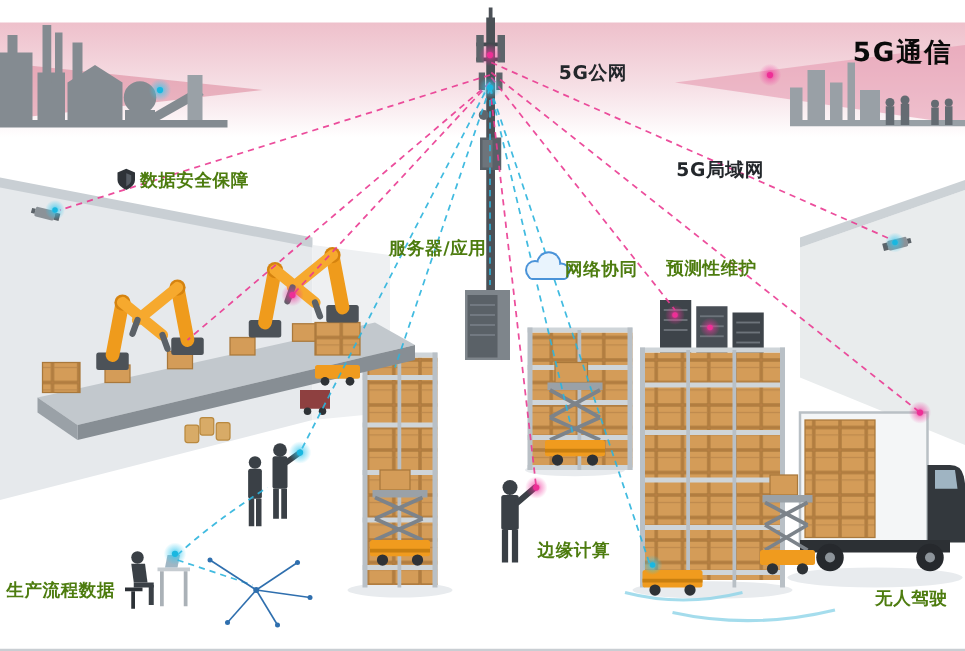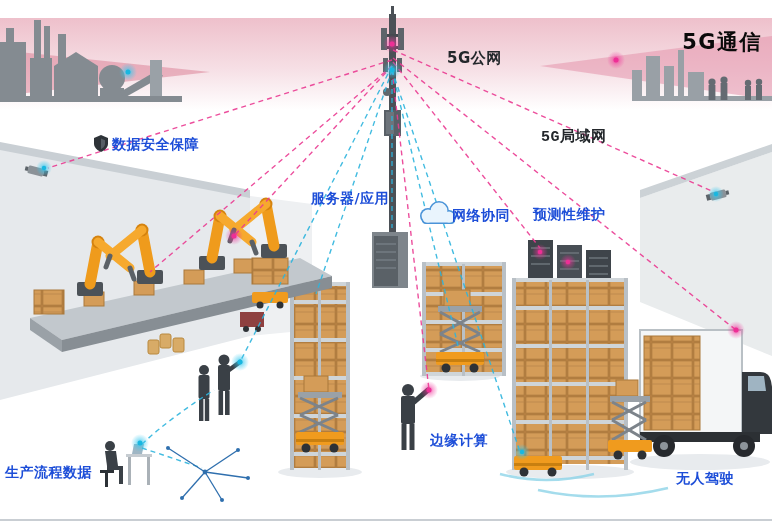--- a/index.html
+++ b/index.html
@@ -1,20 +1,20 @@
 <!DOCTYPE html>
 <html><head>
 <meta charset="utf-8">
 <style>
   * { margin:0; padding:0; box-sizing:border-box; }
   html,body { background:#ffffff; }
   body { font-family:"DejaVu Sans","Liberation Sans",sans-serif; }
   .canvas { position:relative; width:772px; height:521px; background:#ffffff; overflow:hidden; border-bottom:2px solid #c9ced3; }
   .scene { position:absolute; left:0; top:0; }
-  .lbl { position:absolute; color:#1d4ed8; font-size:14px; font-weight:700; white-space:nowrap; letter-spacing:.5px; }
+  .lbl { position:absolute; color:#4d7c0f; font-size:14px; font-weight:700; white-space:nowrap; letter-spacing:.5px; }
   .lbl.net { font-size:15px; font-weight:600; color:#23272b; }
   .title { position:absolute; top:28px; right:10px; font-size:21px; font-weight:800; color:#0a0a0a; letter-spacing:1.5px; }
 </style>
 </head>
 <body>
 
 <div class="canvas">
 
 <svg class="scene" width="772" height="521" viewBox="0 0 772 521">
   <defs>
@@ -441,21 +441,21 @@
       <circle cx="140" cy="443" r="9" fill="url(#glowCyan)"></circle>
           <circle cx="140" cy="443" r="2.5" fill="#19b7e0"></circle>
       <circle cx="522" cy="452" r="8" fill="url(#glowCyan)"></circle>
           <circle cx="522" cy="452" r="2.2" fill="#19b7e0"></circle>
     </g>
   </g>
 </svg>
 
   <div class="title">5G通信</div>
   <div class="lbl net" style="left:447px; top:49px;">5G公网</div>
-  <div class="lbl net" style="left:541px; top:127px;font-family:Liberation Mono, monospace;">5G局域网</div>
+  <div class="lbl net" style="left:541px; top:127px;">5G局域网</div>
   <div class="lbl" style="left:112px; top:136px;">数据安全保障</div>
   <div class="lbl" style="left:311px; top:190px;">服务器/应用</div>
   <div class="lbl" style="left:452px; top:207px;">网络协同</div>
   <div class="lbl" style="left:533px; top:206px;">预测性维护</div>
   <div class="lbl" style="left:5px; top:464px;">生产流程数据</div>
   <div class="lbl" style="left:430px; top:432px;">边缘计算</div>
-  <div class="lbl" style="left:676px; top:470px;">无人驾驶</div>
+  <div class="lbl" style="left:700px; top:470px;">无人驾驶</div>
 </div>
 
 </body></html>

